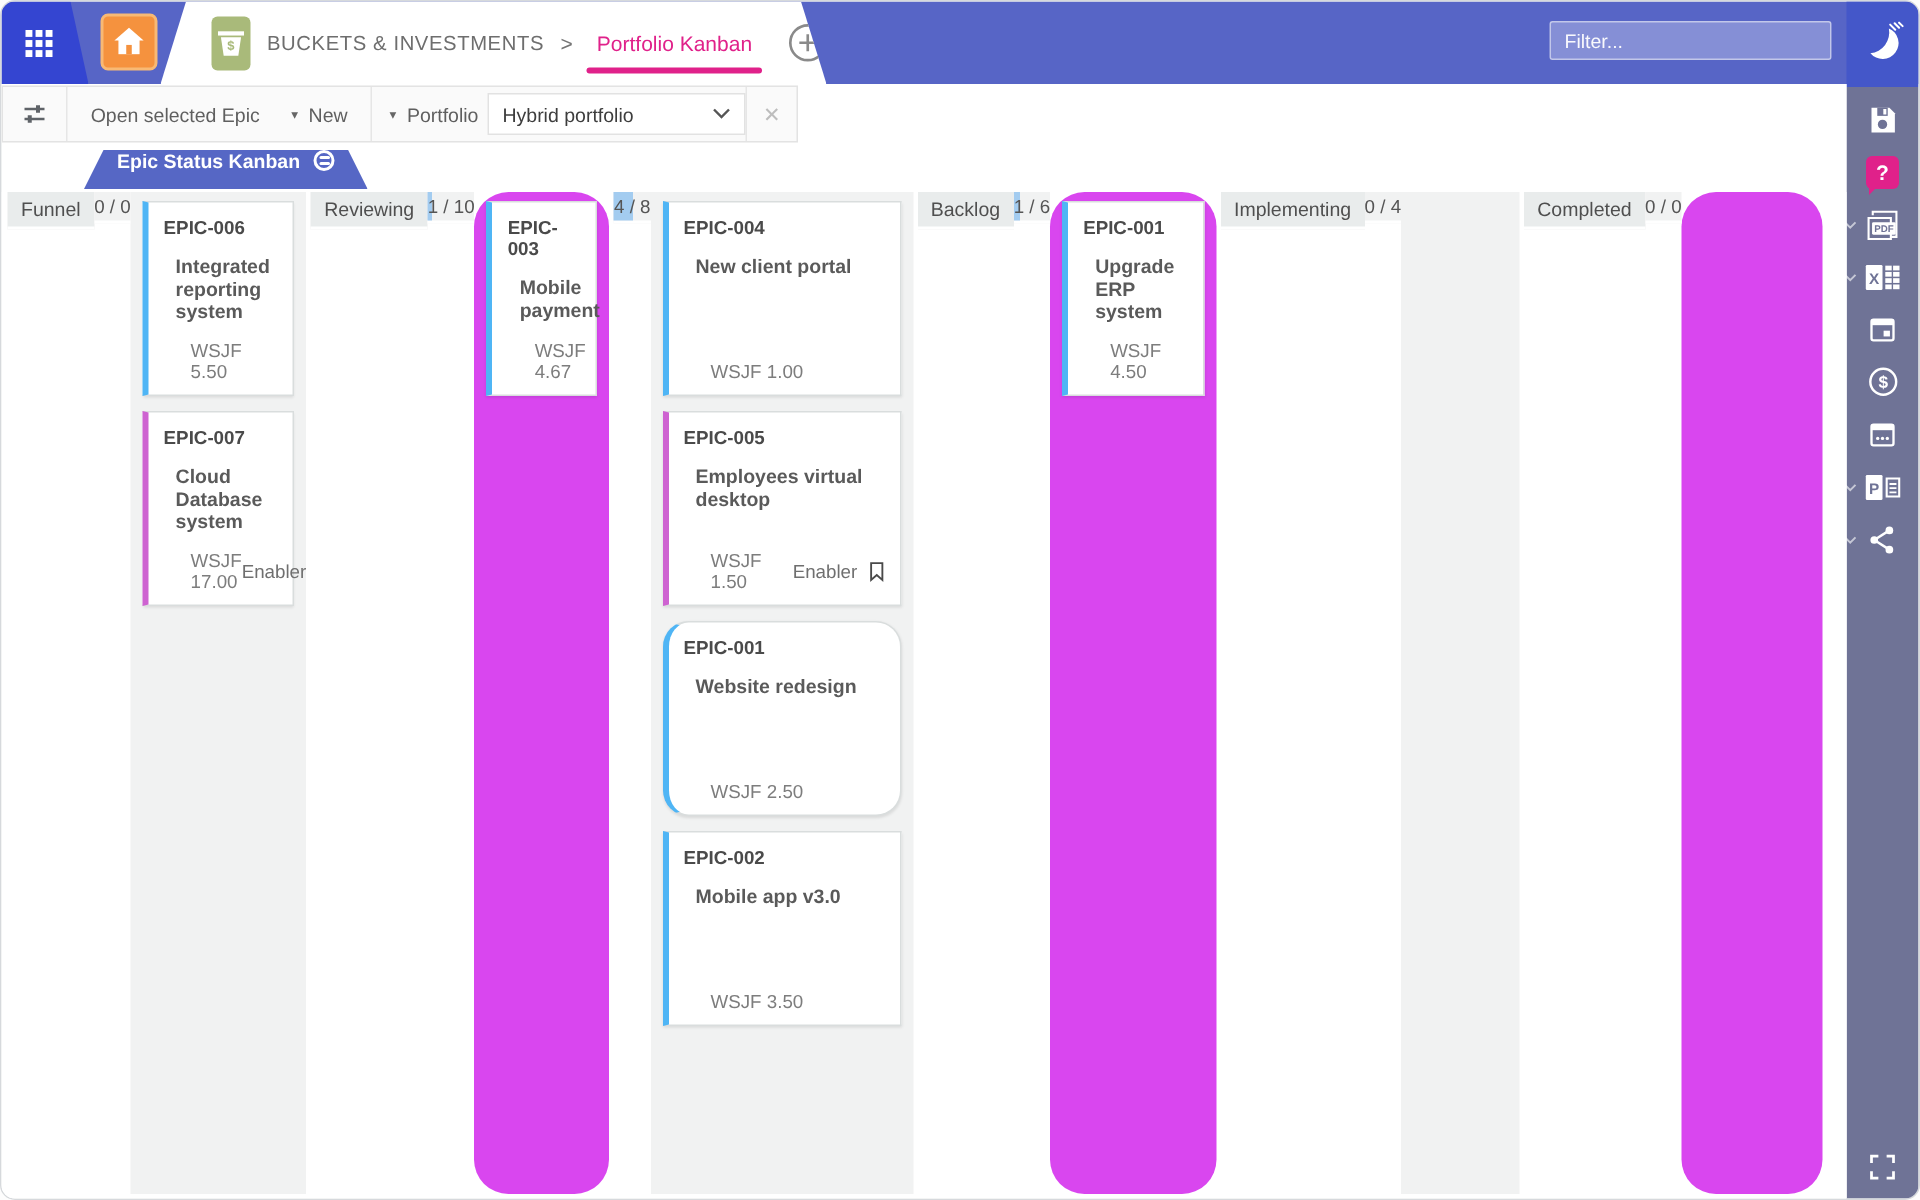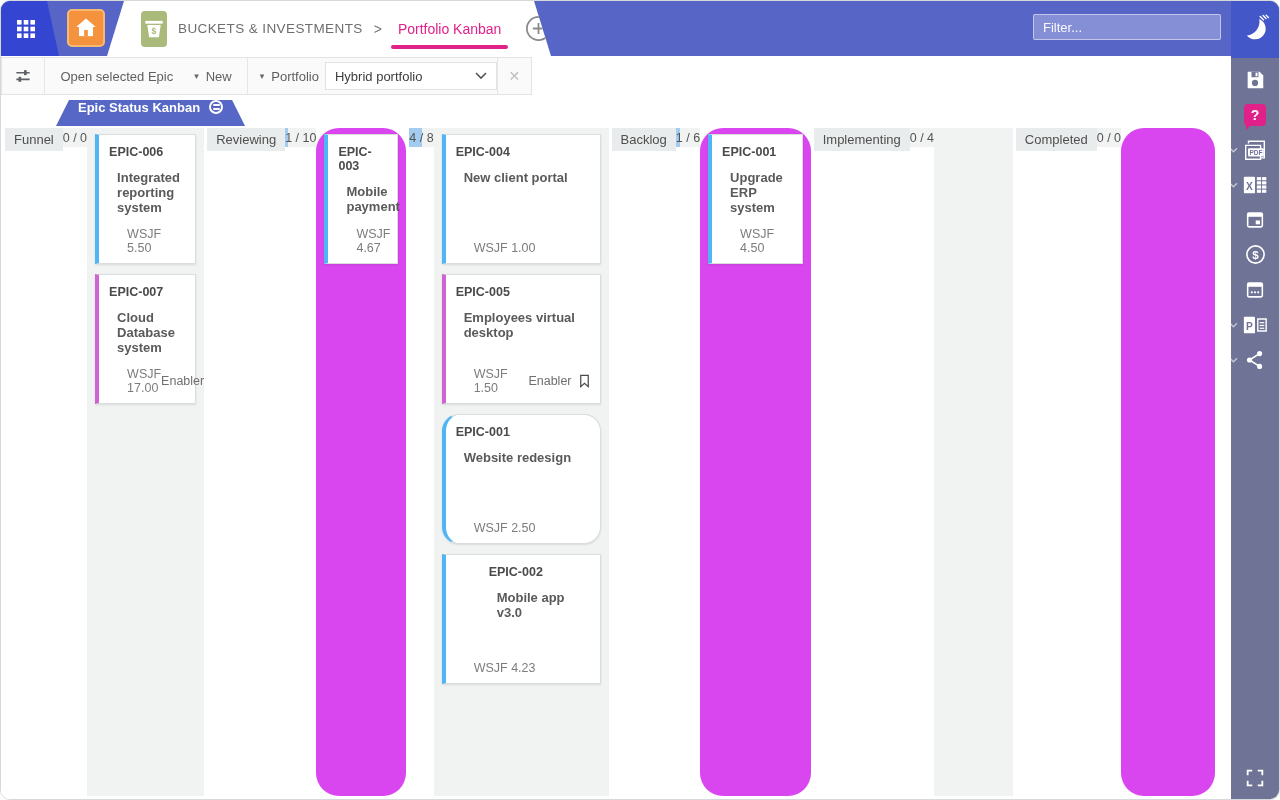--- a/index.html
+++ b/index.html
@@ -390,25 +390,25 @@
                 </span>
               </div>
             </div>
             <div class="card" style="border-left-color: rgb(79, 181, 245); border-radius: 17px;">
               <div class="card-id">EPIC-001</div>
               <div class="card-title">Website redesign</div>
               <div class="card-foot">
                 <span>WSJF 2.50</span>
               </div>
             </div>
-            <div class="card" style="border-left-color: rgb(79, 181, 245); padding-left: 33px;">
+            <div class="card" style="border-left-color: rgb(79, 181, 245);">
               <div class="card-id">EPIC-002</div>
               <div class="card-title">Mobile app v3.0</div>
               <div class="card-foot">
-                <span>WSJF 4.23</span>
+                <span>WSJF 3.50</span>
               </div>
             </div>
           </div>
         </div>
         <div class="col">
           <div class="col-accent" style="background: rgb(198, 219, 60);"></div>
           <div class="col-header">Backlog</div>
           <div class="col-count">
             <div class="col-fill" style="width: 17%;"></div>
             <span>1 / 6</span>

